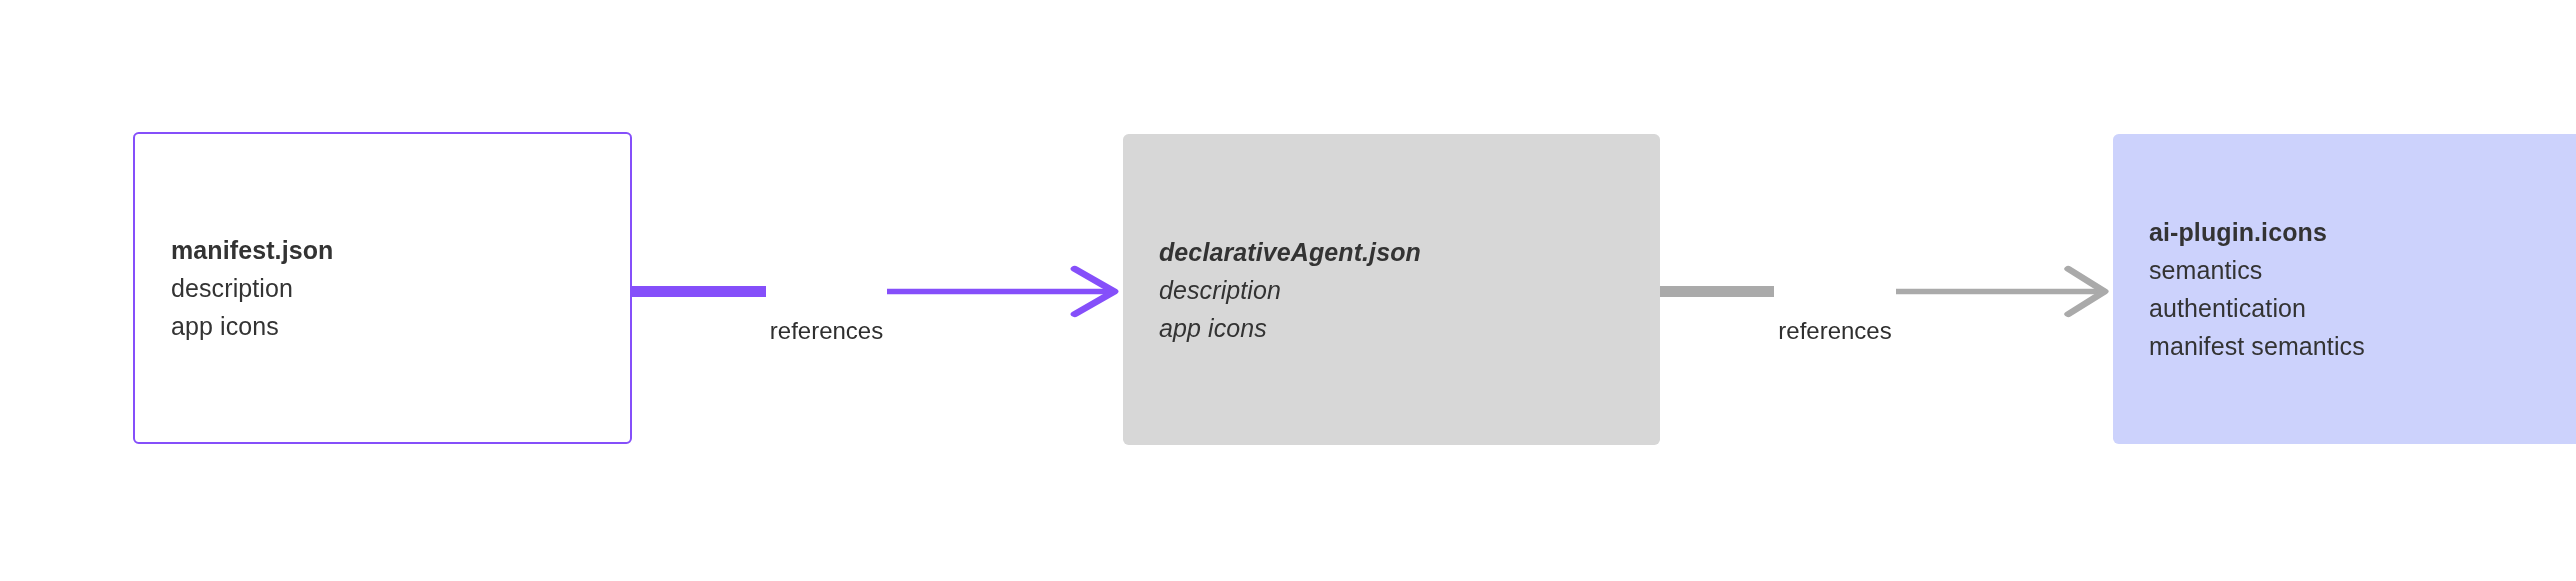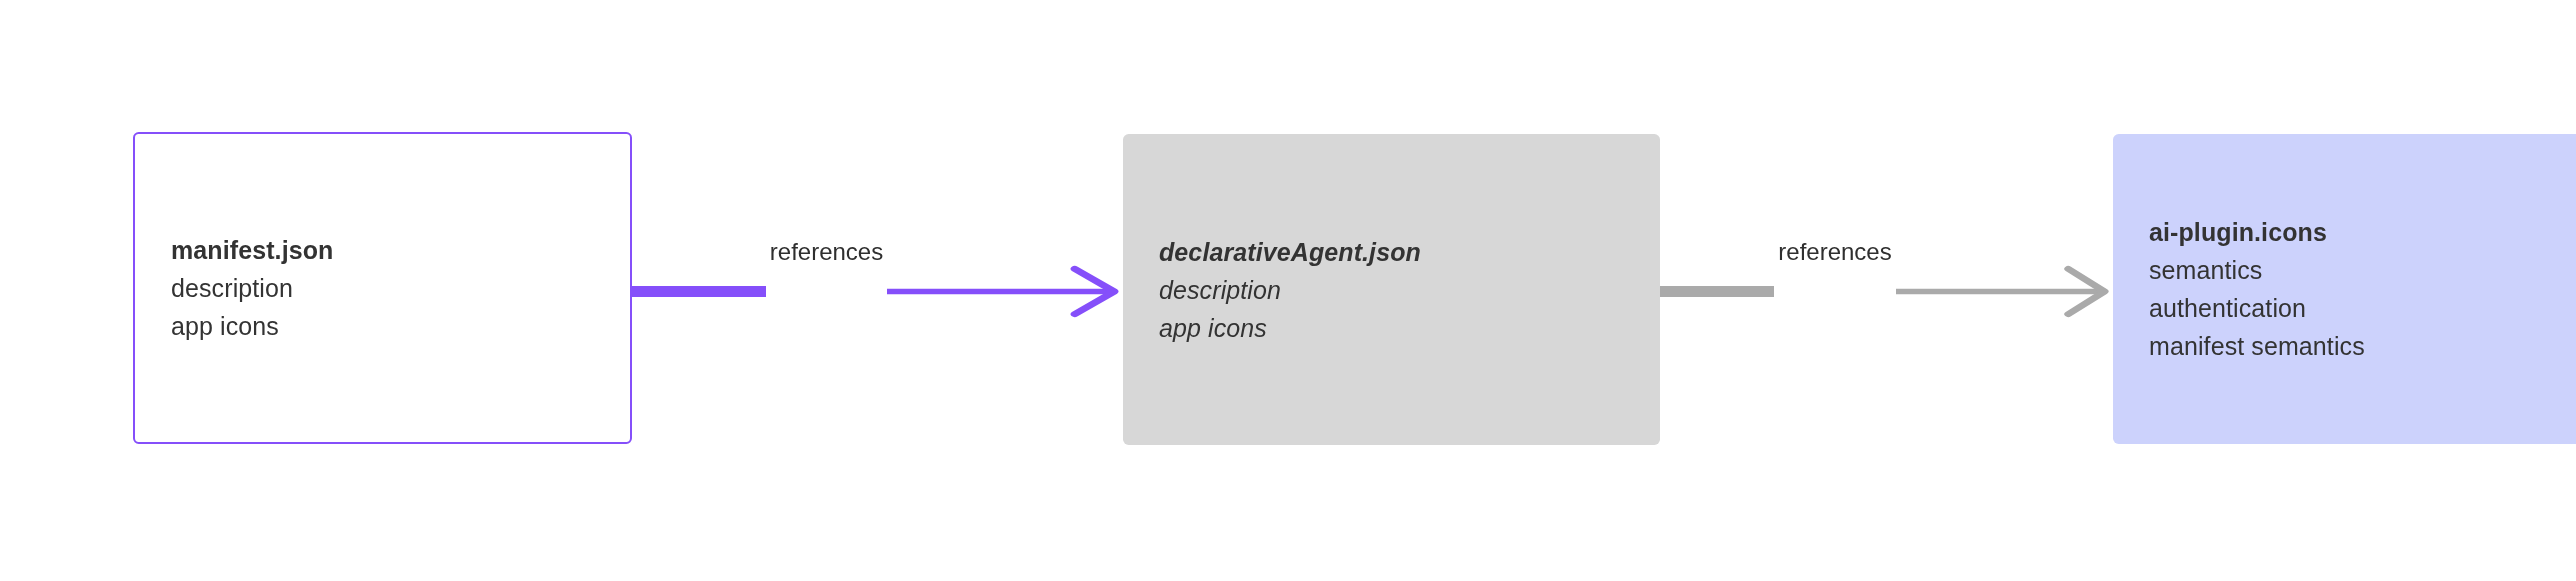--- a/index.html
+++ b/index.html
@@ -77,21 +77,21 @@
     border: none;
     padding-left: 36px;
   }
 
   
   .edge {
     position: absolute;
     top: 240px;
     height: 103px;
     display: flex;
-    align-items: flex-start;
+    align-items: flex-end;
     justify-content: space-between;
   }
   .edge .edge-label {
     font-size: 24px;
     line-height: 1;
     color: #2f2f2f;
     white-space: nowrap;
     padding: 0 4.1px;
   }
   .edge .seg {

